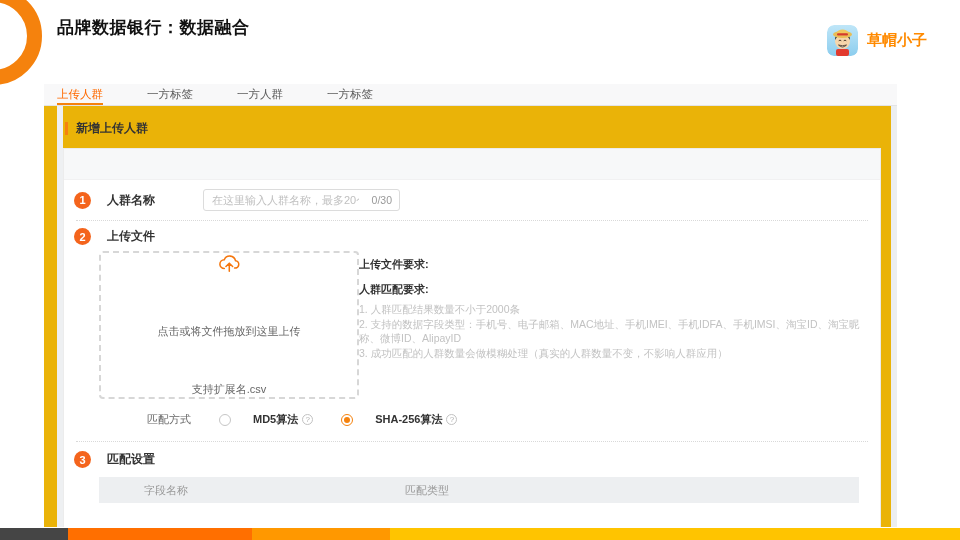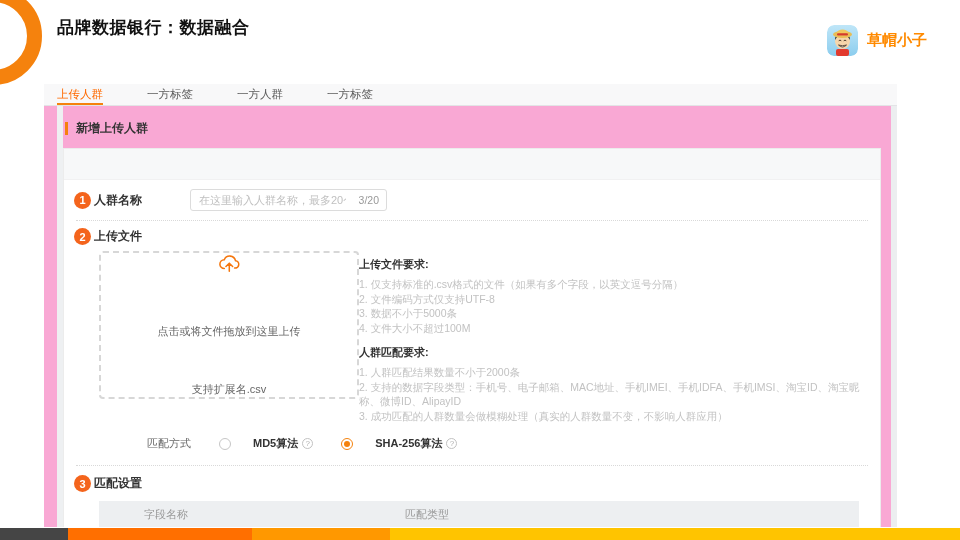--- a/index.html
+++ b/index.html
@@ -27,41 +27,41 @@
   .tabbar {
     height:22px; background:#f8f8f9; border-bottom:1px solid #e3e4e6;
     display:flex; align-items:stretch; padding-left:13px;
   }
   .tab {
     font-size:11.5px; color:#5d5d5d; margin-right:44px; line-height:21px;
     cursor:pointer; white-space:nowrap;
   }
   .tab.active { color:#FF6A00; border-bottom:2px solid #F5820D; }
 
-  .shot-body { position:relative; height:421px; background:#f9a8d4; }
+  .shot-body { position:relative; height:421px; background:#eab308; }
   .gutter-strip { position:absolute; left:13px; top:0; width:6px; height:100%; background:#eef0f2; }
   .scrollbar-strip { position:absolute; right:0; top:0; width:6px; height:100%; background:#eceef0; }
 
   .section-head { position:absolute; left:21px; top:14px; display:flex; align-items:center; }
   .section-bar { width:3px; height:13px; background:#F5820D; }
   .section-title { margin-left:8px; font-size:12px; font-weight:bold; color:#333; }
 
   .panel {
     position:absolute; left:19px; top:42px; width:818px; bottom:0;
     background:#fff; border:1px solid #ececec; border-bottom:0; overflow:hidden;
   }
   .panel-band { height:31px; background:#f7f8f9; border-bottom:1px solid #f1f1f2; }
 
   .step-row { display:flex; align-items:center; margin-left:10px; }
   .badge {
     width:17px; height:17px; border-radius:50%; background:#F4641C; color:#fff;
     font-size:11px; font-weight:bold; display:flex; align-items:center; justify-content:center;
     flex:0 0 17px;
   }
-  .step-label { margin-left:3px; font-size:12px; font-weight:bold; color:#333; }
+  .step-label { margin-left:16px; font-size:12px; font-weight:bold; color:#333; }
 
   .row1 { margin-top:9px; }
   .input-wrap { position:relative; margin-left:48px; }
   .name-input {
     width:197px; height:22px; border:1px solid #dcdcdc; border-radius:3px;
     font-size:11px; padding:0 40px 0 8px; color:#333; outline:none;
     font-family:"Liberation Sans","DejaVu Sans",sans-serif;
   }
   .name-input::placeholder { color:#c0c0c0; }
   .char-counter {
@@ -168,21 +168,21 @@
     </div>
 
     <div class="panel">
       <div class="panel-band"></div>
 
       <div class="step-row row1">
         <span class="badge">1</span>
         <span class="step-label">人群名称</span>
         <span class="input-wrap">
           <input class="name-input" type="text" placeholder="在这里输入人群名称，最多20个字符" style="">
-          <span class="char-counter">3/20</span>
+          <span class="char-counter">0/30</span>
         </span>
       </div>
 
       <div class="dotted-sep"></div>
 
       <div class="step-row row2">
         <span class="badge">2</span>
         <span class="step-label">上传文件</span>
       </div>
 
@@ -191,26 +191,20 @@
           <svg width="40" height="34" viewBox="0 0 40 34">
             <path d="M12 26.5 A7.5 7.5 0 0 1 12 11.5 A10 10 0 0 1 31 13 A6.3 6.3 0 0 1 29.5 25.6" fill="none" stroke="#F5760D" stroke-width="2.6" stroke-linecap="round"></path>
             <path d="M20.5 31 L20.5 17.5 M14.8 23 L20.5 17.3 L26.2 23" fill="none" stroke="#F5760D" stroke-width="2.6" stroke-linecap="round" stroke-linejoin="round"></path>
           </svg>
           <div class="dz-line1">点击或将文件拖放到这里上传</div>
           <div class="dz-line2">支持扩展名.csv</div>
         </div>
 
         <div class="req-col">
           <div class="req-title">上传文件要求:</div>
-          <ul class="req-list">
-            <li>1. 仅支持标准的.csv格式的文件（如果有多个字段，以英文逗号分隔）</li>
-            <li>2. 文件编码方式仅支持UTF-8</li>
-            <li>3. 数据不小于5000条</li>
-            <li>4. 文件大小不超过100M</li>
-          </ul>
           <div class="req-title req-block2">人群匹配要求:</div>
           <ul class="req-list">
             <li>1. 人群匹配结果数量不小于2000条</li>
             <li>2. 支持的数据字段类型：手机号、电子邮箱、MAC地址、手机IMEI、手机IDFA、手机IMSI、淘宝ID、淘宝昵称、微博ID、AlipayID</li>
             <li>3. 成功匹配的人群数量会做模糊处理（真实的人群数量不变，不影响人群应用）</li>
           </ul>
         </div>
       </div>
 
       <div class="method-row">

